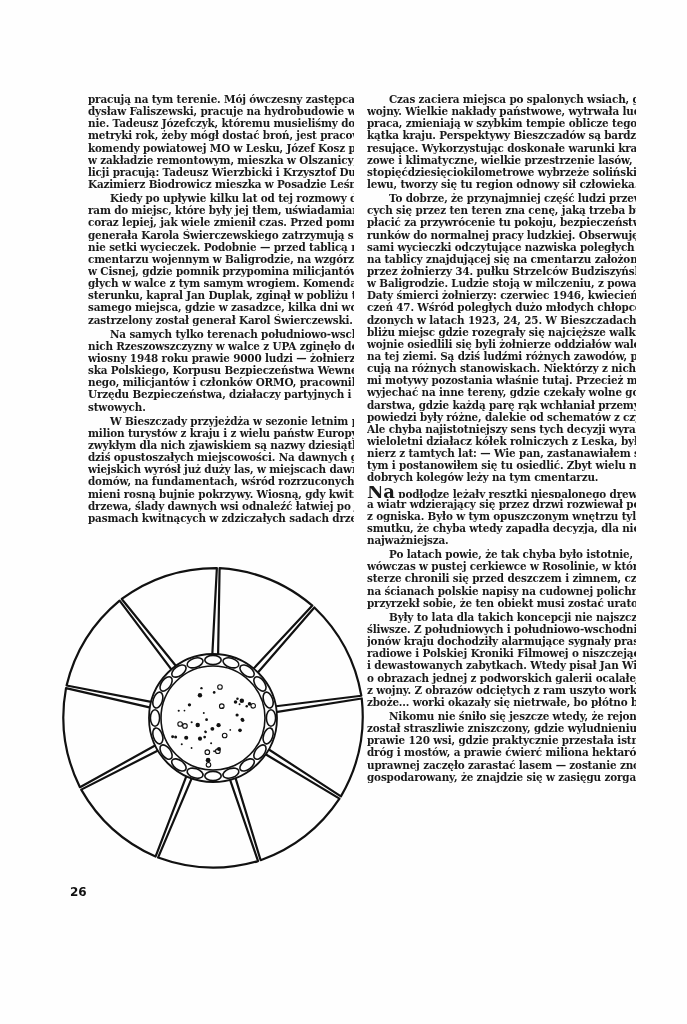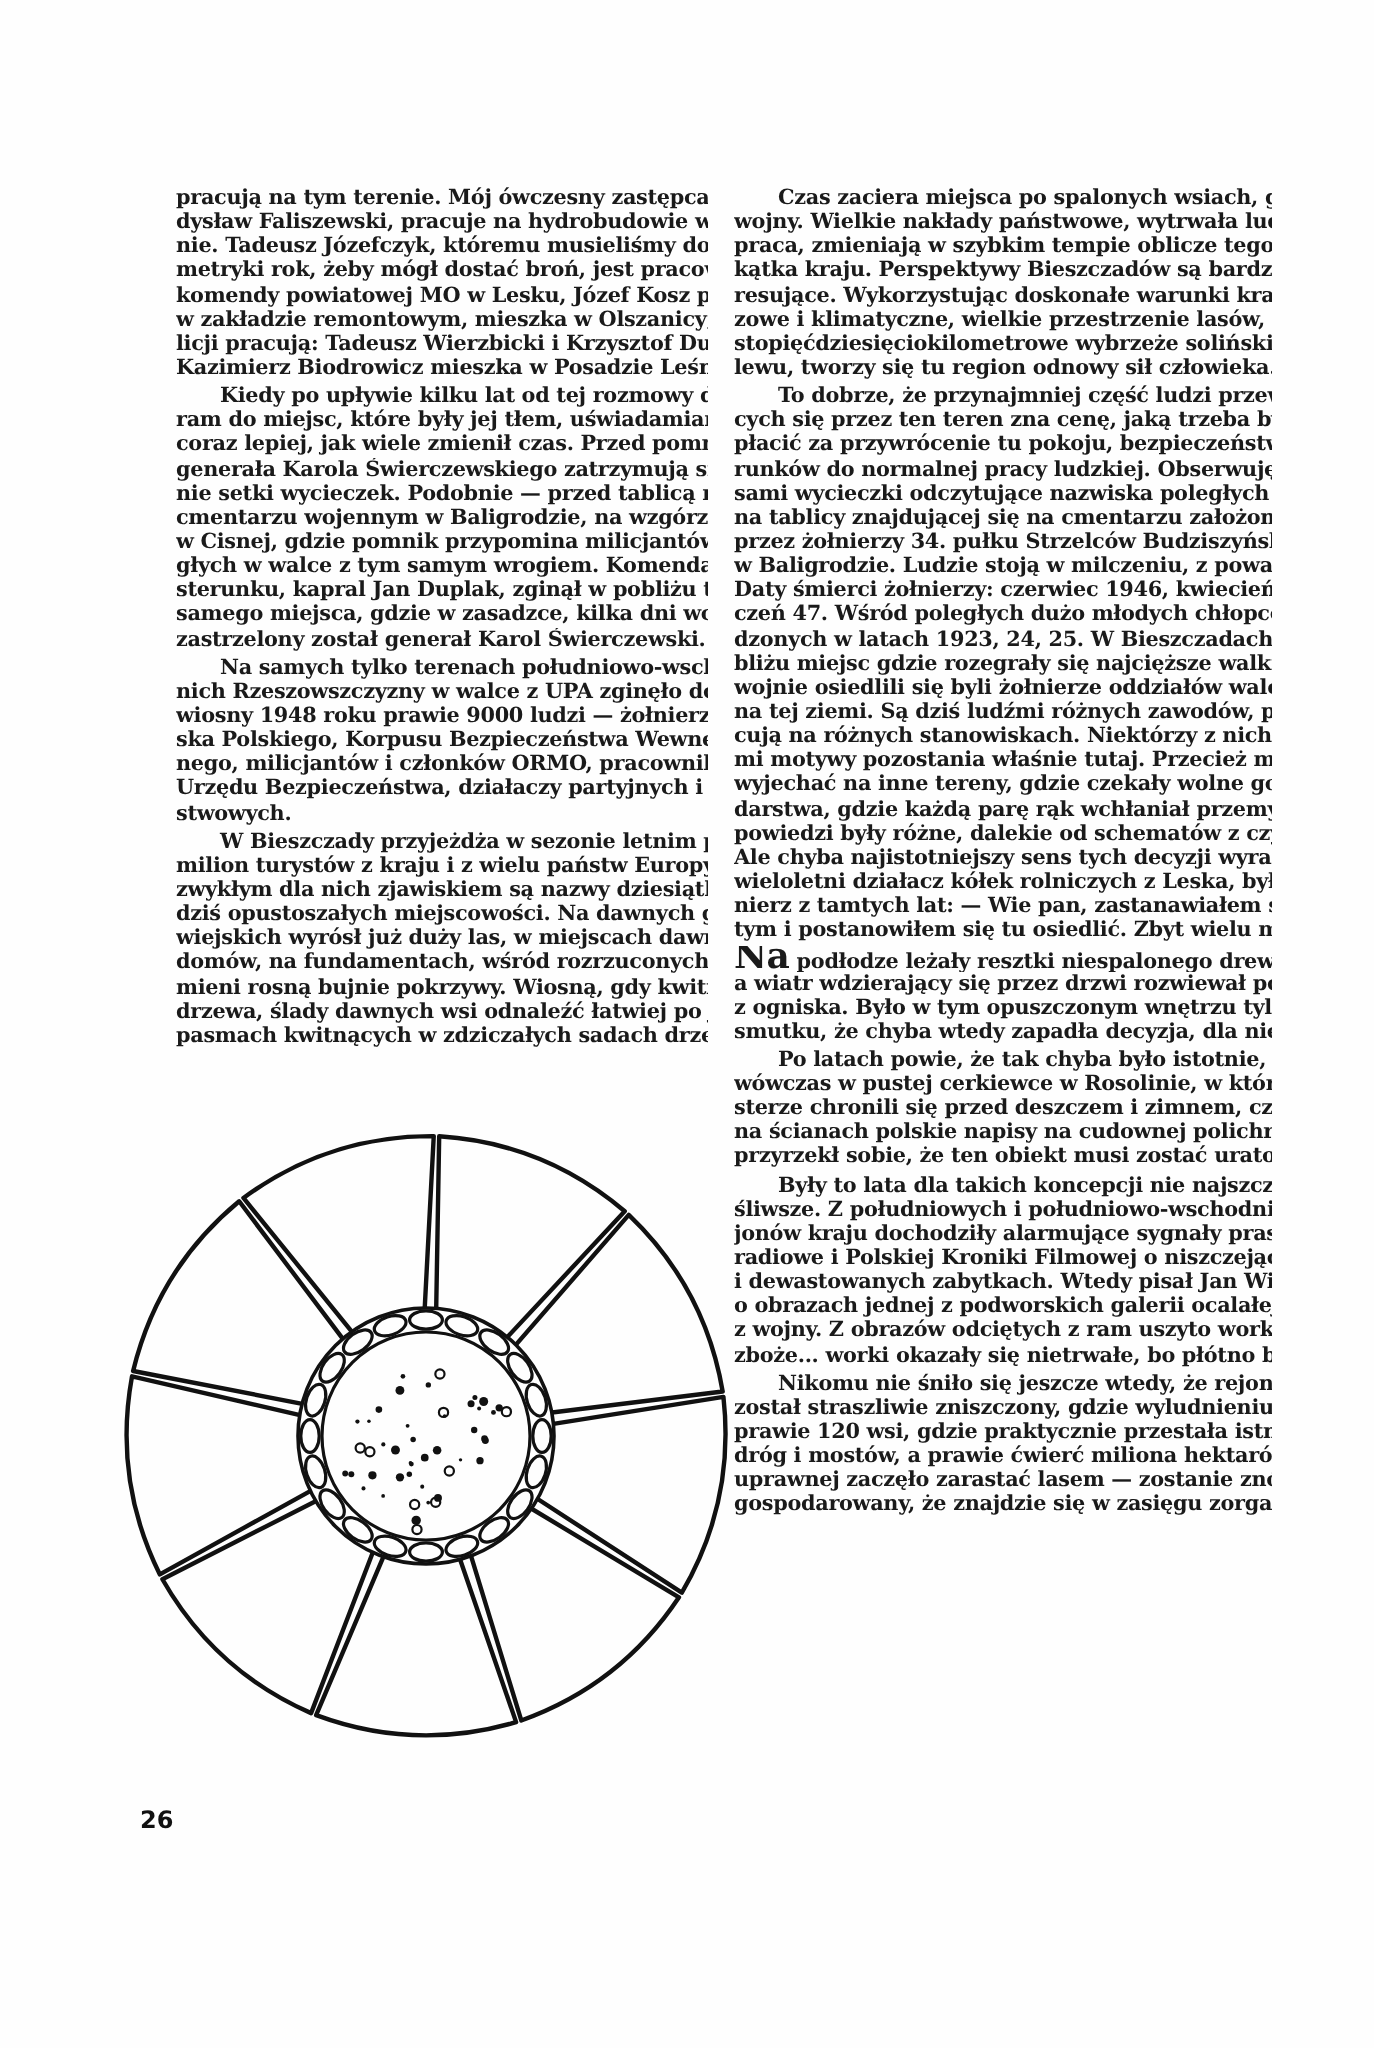--- a/index.html
+++ b/index.html
@@ -25,21 +25,21 @@
     font-family: "DejaVu Serif", serif;
     font-weight: bold;
     font-size: 10.5px;
     letter-spacing: 2.6px;
     margin: 0;
     color: #111;
   }
   .dropcap { font-size: 18px; font-weight: bold; }
   .page-number {
     position: absolute; left: 70px; top: 885px;
-    font-family: "DejaVu Sans", sans-serif; font-weight: bold; font-size: 12px; color: #111; margin-top: 18px;
+    font-family: "DejaVu Sans", sans-serif; font-weight: bold; font-size: 12px; color: #111;
   }
   .flower { position: absolute; left: 55px; top: 555px; width: 320px; height: 335px; }
 </style>
 </head>
 <body>
 
 <div class="page">
 
   <div class="col col-left" id="left-col">
       <div class="para" style="margin-bottom: 2px;">
@@ -115,26 +115,28 @@
         <span class="line">na tej ziemi. Są dziś ludźmi różnych zawodów, pra-</span>
         <span class="line">cują na różnych stanowiskach. Niektórzy z nich podali</span>
         <span class="line">mi motywy pozostania właśnie tutaj. Przecież mogli</span>
         <span class="line">wyjechać na inne tereny, gdzie czekały wolne gospo-</span>
         <span class="line">darstwa, gdzie każdą parę rąk wchłaniał przemysł. Od-</span>
         <span class="line">powiedzi były różne, dalekie od schematów z czytanek.</span>
         <span class="line">Ale chyba najistotniejszy sens tych decyzji wyraził</span>
         <span class="line">wieloletni działacz kółek rolniczych z Leska, były żoł-</span>
         <span class="line">nierz z tamtych lat: — Wie pan, zastanawiałem się nad</span>
         <span class="line">tym i postanowiłem się tu osiedlić. Zbyt wielu moich</span>
+        <span class="line last">dobrych kolegów leży na tym cmentarzu.</span>
       </div>
       <div class="para" style="margin-bottom: 2px;">
         <span class="line"><span class="dropcap">Na</span><span> podłodze leżały resztki niespalonego drewna,</span></span>
         <span class="line">a wiatr wdzierający się przez drzwi rozwiewał popiół</span>
         <span class="line">z ogniska. Było w tym opuszczonym wnętrzu tyle</span>
         <span class="line">smutku, że chyba wtedy zapadła decyzja, dla niego</span>
+        <span class="line last">najważniejsza.</span>
       </div>
       <div class="para" style="margin-bottom: 2px;">
         <span class="line indent">Po latach powie, że tak chyba było istotnie, że</span>
         <span class="line">wówczas w pustej cerkiewce w Rosolinie, w której pa-</span>
         <span class="line">sterze chronili się przed deszczem i zimnem, czytając</span>
         <span class="line">na ścianach polskie napisy na cudownej polichromii —</span>
         <span class="line last">przyrzekł sobie, że ten obiekt musi zostać uratowany.</span>
       </div>
       <div class="para" style="margin-bottom: 2px;">
         <span class="line indent">Były to lata dla takich koncepcji nie najszczę-</span>

